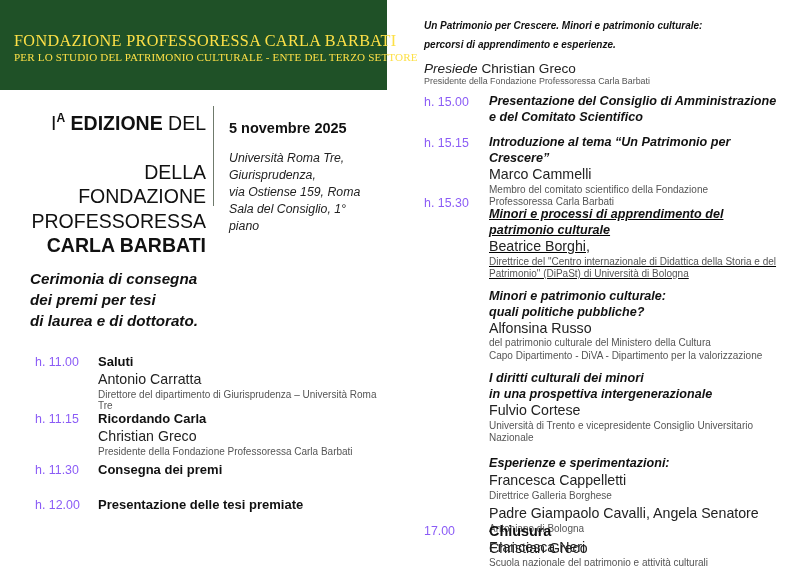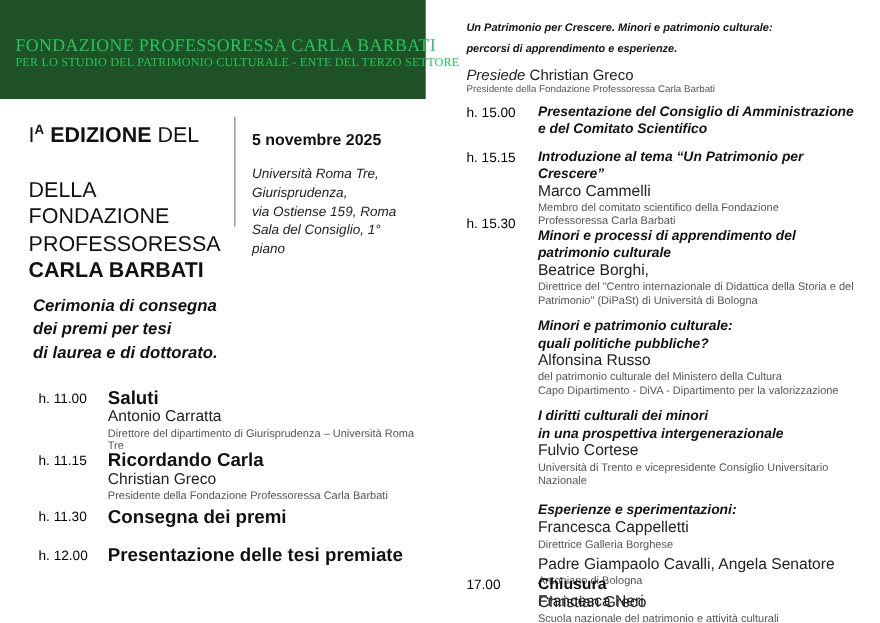--- a/index.html
+++ b/index.html
@@ -16,40 +16,40 @@
   }
   #panel-left-top    { left: 0;   top: 0;   width: 387px; height: 222px; }
   #panel-left-bottom { left: 0;   top: 228px; width: 387px; height: 338px; }
   #panel-right       { left: 395px; top: 0; width: 405px; height: 566px; }
 
   
   #green-header {
     position: absolute; left: 0; top: 0;
     width: 387px; height: 90px;
     background: #1f5127;
-    color: #22c55e;
+    color: #fde047;
     font-family: "Liberation Serif", serif;
   }
   #fnd-title {
     position: absolute; left: 14px; top: 32px;
     font-size: 16.2px; letter-spacing: 0.35px;
     white-space: nowrap; font-weight: 400;
   }
   #fnd-subtitle {
     position: absolute; left: 14px; top: 51px;
     font-size: 11.1px; letter-spacing: 0.15px;
     white-space: nowrap; font-weight: 400;
   }
 
   
   #edition-block {
     position: absolute; left: 26px; top: 106px;
     width: 180px;
     font-size: 19.5px; line-height: 24.5px;
-    color: #111; font-weight: 400;
+    color: #111; font-weight: 400; text-align: right;
   }
   #edition-block b { font-weight: 700; }
   #edition-block sup { font-size: 0.62em; vertical-align: super; font-weight: 700; }
 
   #vrule {
     position: absolute; left: 213px; top: 106px;
     width: 1px; height: 100px; background: #6f7a6c;
   }
 
   #date-block { position: absolute; left: 229px; top: 120px; width: 150px; }
@@ -60,24 +60,24 @@
   #ceremony-heading {
     position: absolute; left: 30px; top: 268px;
     font-size: 15.2px; line-height: 21px;
     font-style: italic; font-weight: 700; color: #111;
   }
 
   
   .row { position: absolute; }
   .time {
     position: absolute; left: 0; top: 0;
-    font-size: 12.4px; color: #000000; white-space: nowrap;
+    font-size: 12.4px; color: #8b5cf6; white-space: nowrap;
   }
   .body { position: absolute; }
-  .ttl      { font-size: 17px; font-weight: 700; color: #111; line-height: 16.5px; }
+  .ttl      { font-size: 13px; font-weight: 700; color: #111; line-height: 16.5px; }
   .ttl-it   { font-size: 12.6px; font-weight: 700; font-style: italic; color: #111; line-height: 15.5px; }
   .speaker  { font-size: 14.2px; font-weight: 400; color: #222; line-height: 17px; }
   .affil    { font-size: 10px; font-weight: 400; color: #555; line-height: 11.5px; margin-top: 1px; }
 
   
   #sched-left .row  { left: 35px; width: 340px; }
   #sched-left .body { left: 63px; top: -1px; width: 290px; }
 
   
   #sched-right .row  { left: 424px; width: 370px; }
@@ -203,21 +203,21 @@
         <div class="speaker">Marco Cammelli</div>
         <div class="affil">Membro del comitato scientifico della Fondazione</div>
         <div class="affil" style="margin-top:0;">Professoressa Carla Barbati</div>
       </div>
     </div>
 
     <div class="row" style="top:196px;">
       <div class="time">h. 15.30</div>
       <div class="body">
 
-        <div class="relazione" style="margin-top:12px;">
+        <div class="relazione" style="margin-top:12px;text-decoration:underline;">
           <div class="ttl-it">Minori e processi di apprendimento del</div>
           <div class="ttl-it">patrimonio culturale</div>
           <div class="speaker">Beatrice Borghi,</div>
           <div class="affil">Direttrice del "Centro internazionale di Didattica della Storia e del</div>
           <div class="affil" style="margin-top:0;">Patrimonio" (DiPaSt) di Università di Bologna</div>
         </div>
 
         <div class="relazione">
           <div class="ttl-it">Minori e patrimonio culturale:</div>
           <div class="ttl-it">quali politiche pubbliche?</div>

